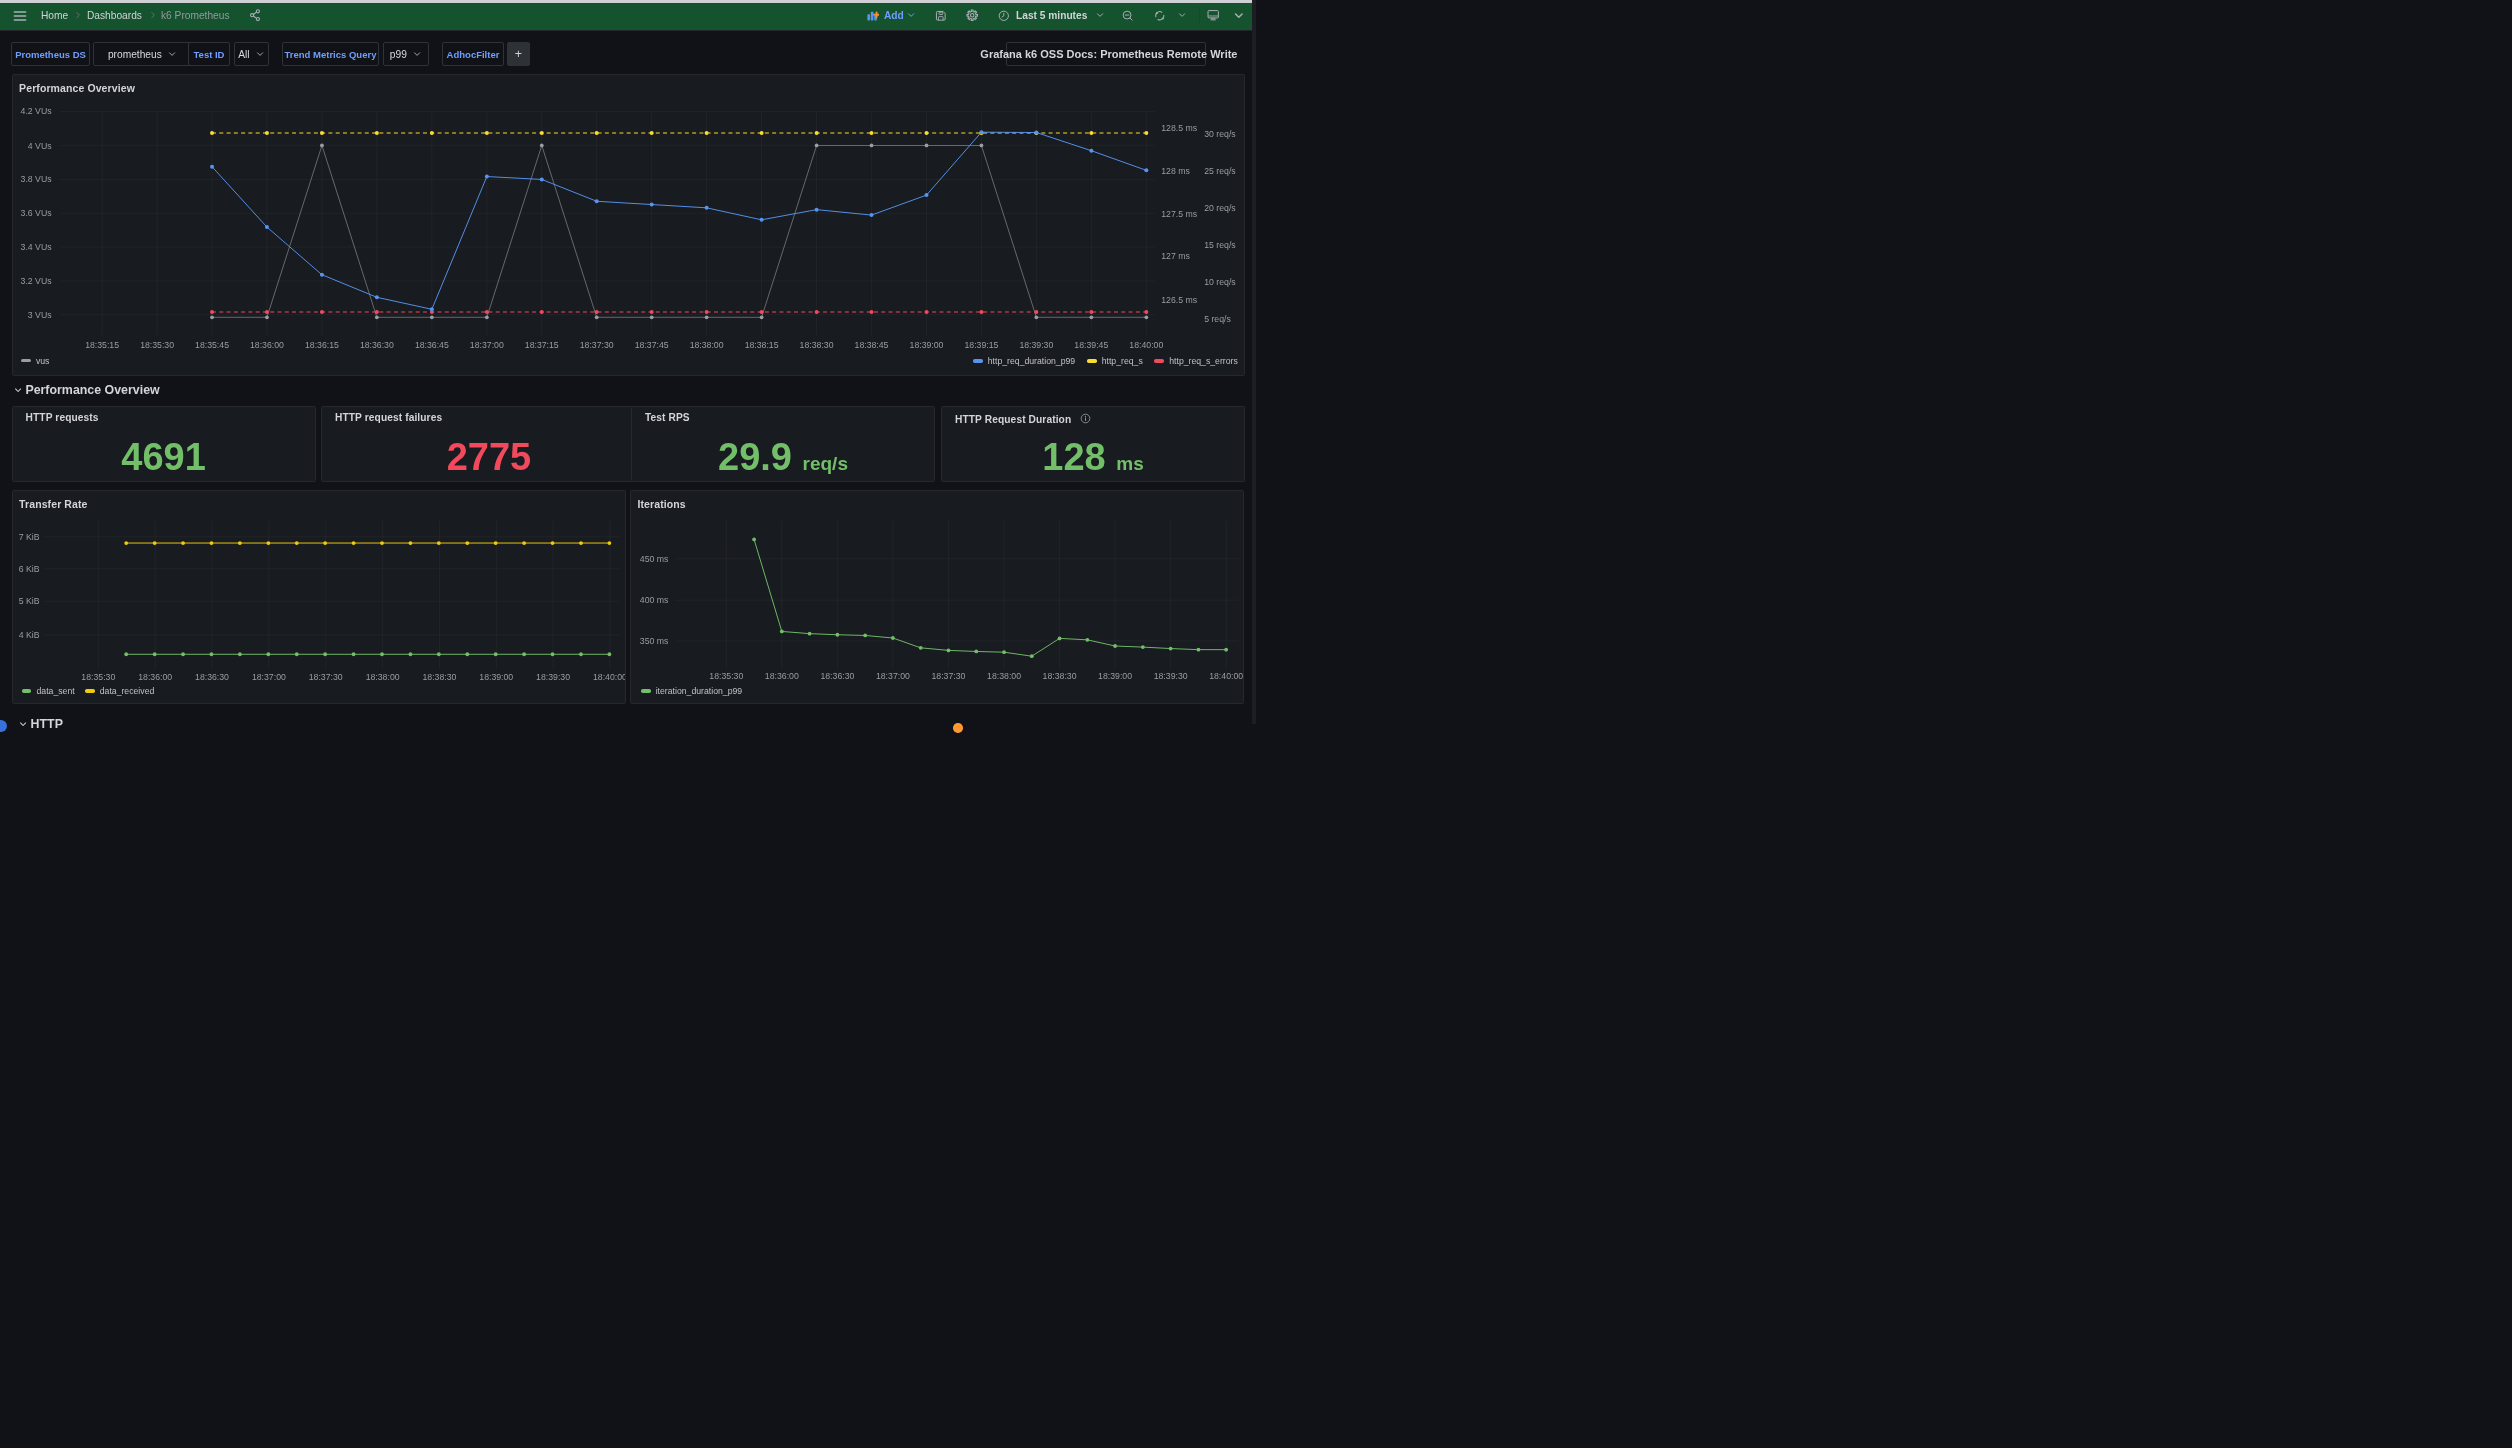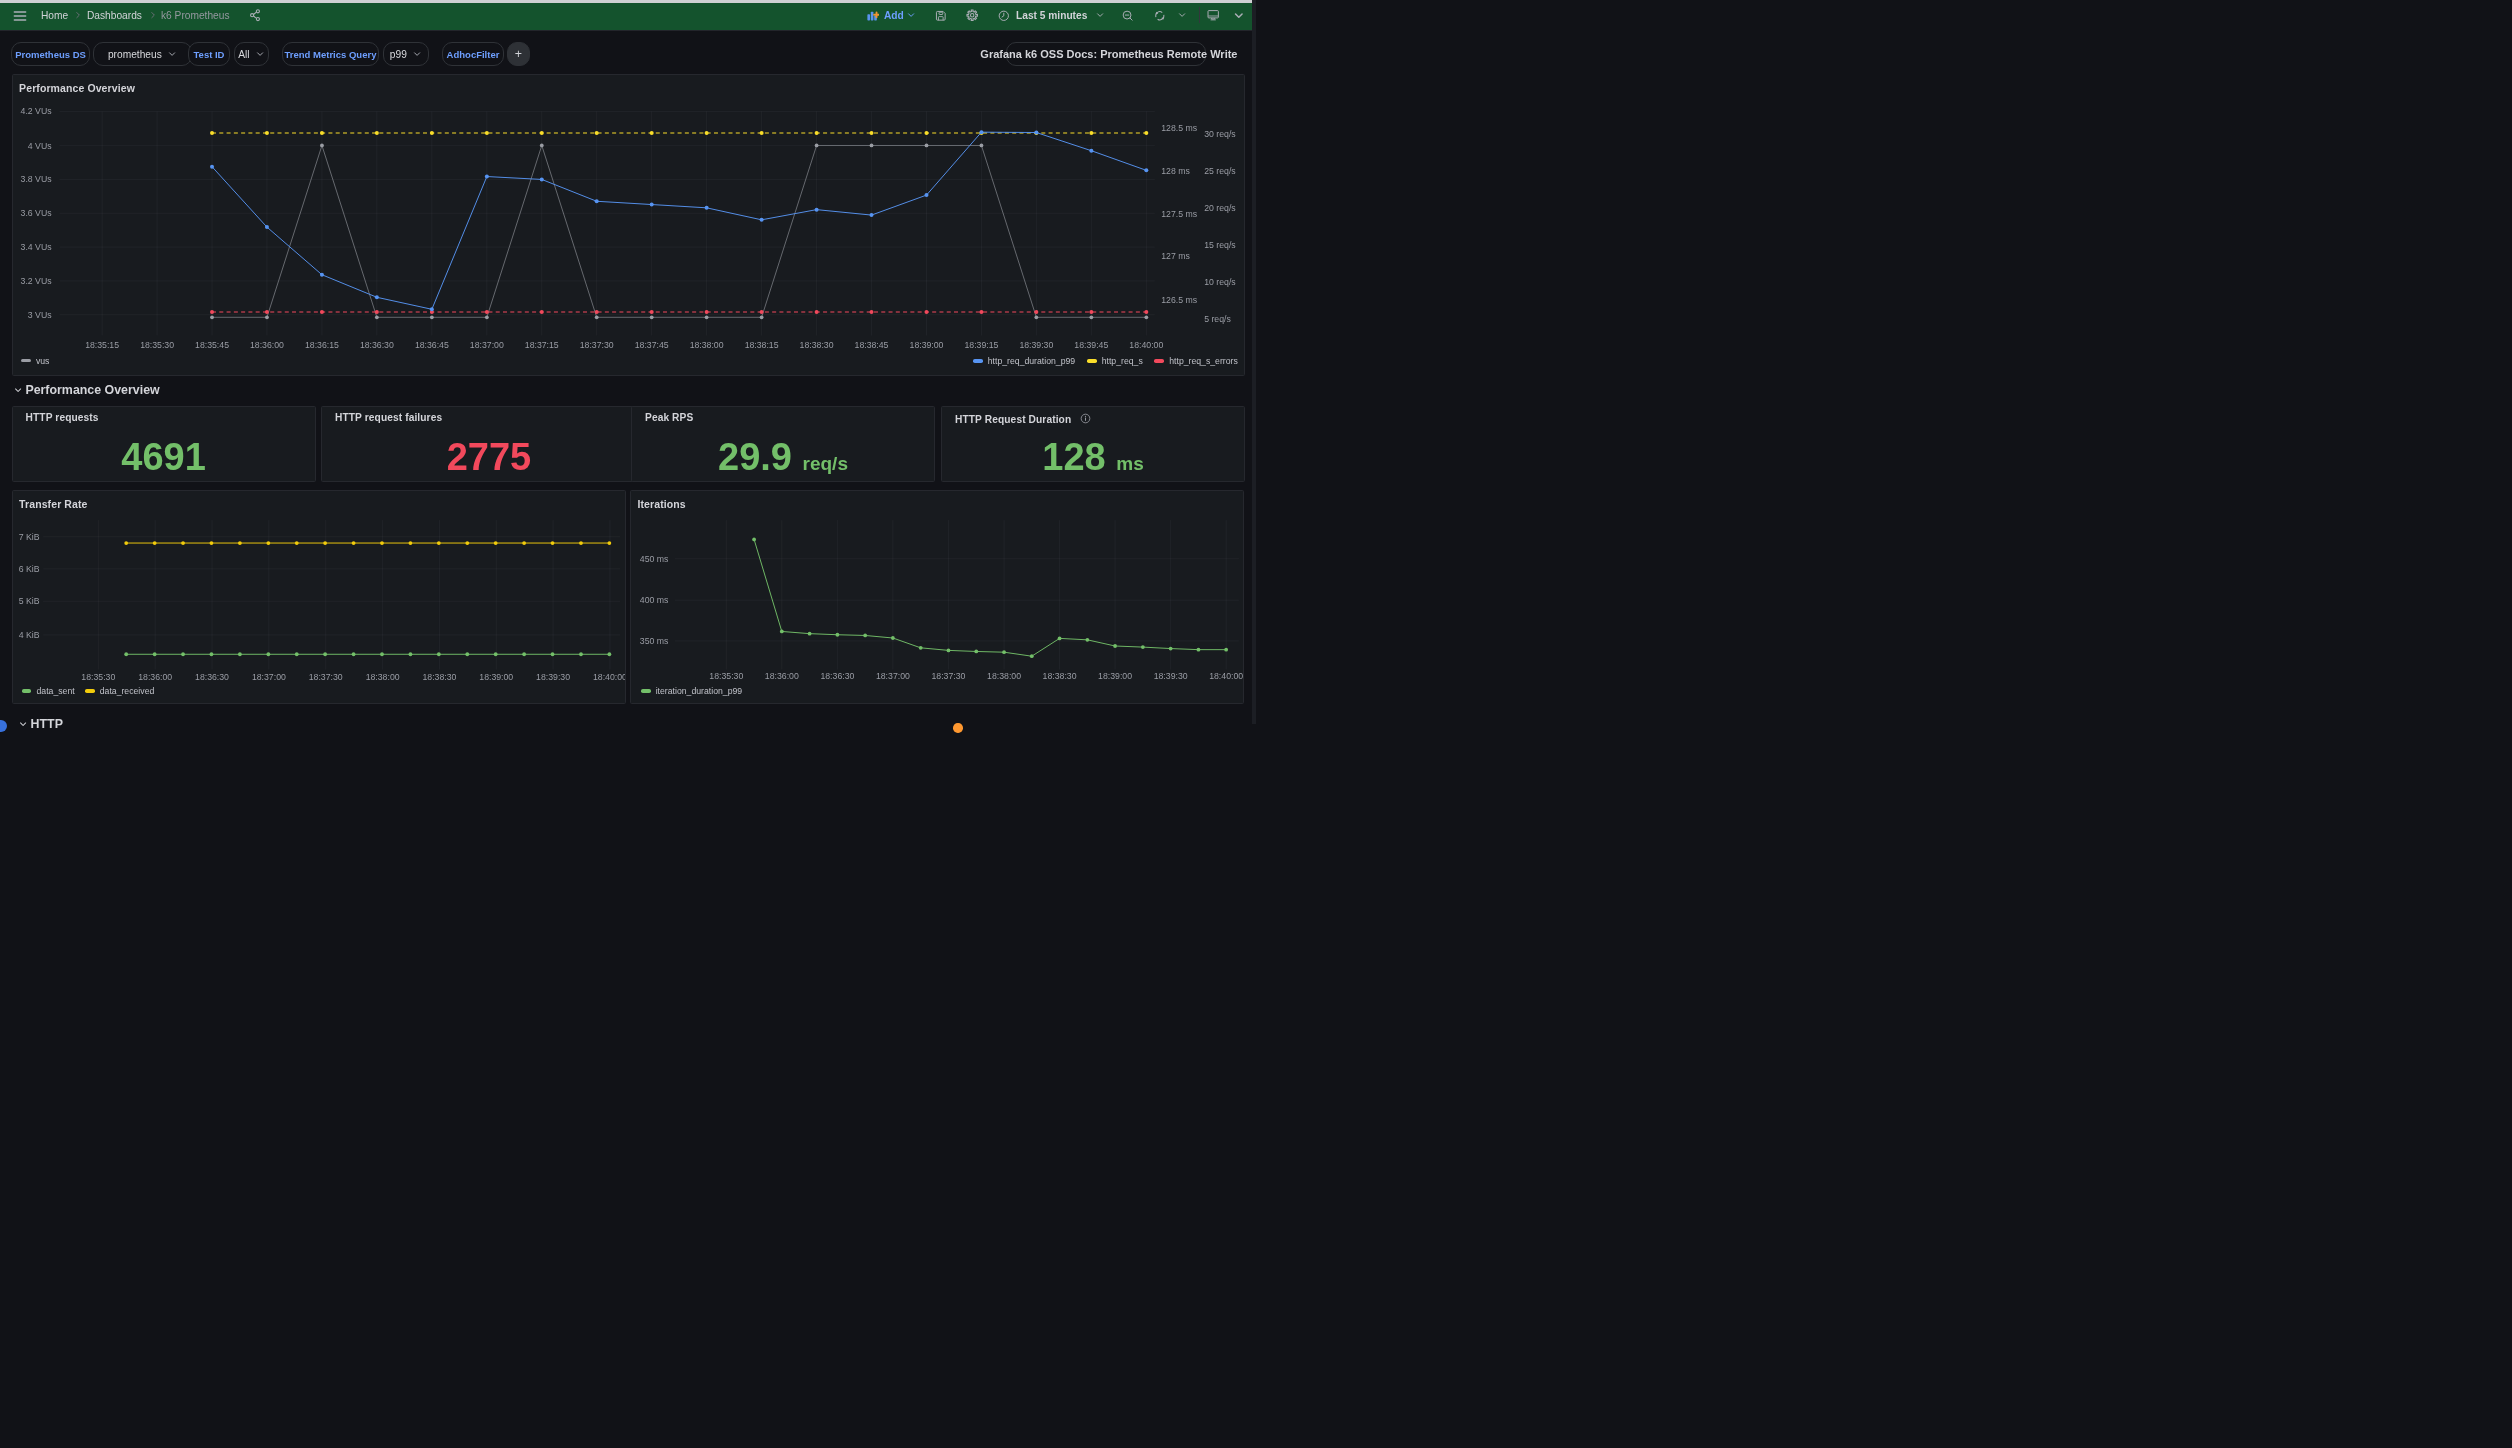--- a/index.html
+++ b/index.html
@@ -4,21 +4,21 @@
 * { margin:0; padding:0; box-sizing:border-box; }
 html,body { width:1256px; height:724px; background:#111217; overflow:hidden;
   font-family:"Liberation Sans", sans-serif; color:#ccccdc; }
 .abs { position:absolute; }
 .nav { position:absolute; left:0; top:0; width:1256px; height:31px; background:#14532d;
   border-bottom:0.7px solid #23252b; }
 .navitem { position:absolute; top:0; height:31px; display:flex; align-items:center; }
 .panel { position:absolute; background:#181b1f; border:0.7px solid #26282e; border-radius:1.5px; }
 .ptitle { position:absolute; left:6.5px; top:7px; font-size:10.5px; font-weight:700; color:#d4d5da;
   letter-spacing:0.1px; white-space:nowrap; }
-.fbtn { position:absolute; top:42px; height:24px; border:0.7px solid #2f3237; border-radius:10px;
+.fbtn { position:absolute; top:42px; height:24px; border:0.7px solid #2f3237; border-radius:2px;
   display:flex; align-items:center; justify-content:center; font-size:9.5px; font-weight:700;
   background:#111217; white-space:nowrap; }
 .crumbtxt { font-size:10.2px; color:#d2d3d8; }
 .sechdr { position:absolute; display:flex; align-items:center; font-size:12.4px; font-weight:700;
   color:#d4d5da; white-space:nowrap; }
 .statval { position:absolute; width:100%; text-align:center; font-weight:700; white-space:nowrap; }
 .leg { position:absolute; display:flex; align-items:center; font-size:8.7px; color:#c0c2c9;
   white-space:nowrap; }
 .pill { display:inline-block; width:9.8px; height:3.3px; border-radius:1.8px; margin-right:5.1px; vertical-align:middle; position:relative; top:-0.7px; }
 </style></head><body>
@@ -296,21 +296,21 @@
     </svg>Performance Overview</div>
 <div class="panel" style="left:11.6px;top:406px;width:304px;height:76px">
     <div class="ptitle" style="left:13px;top:4.7px;font-size:10.2px">HTTP requests</div>
 <div class="statval" style="top:31px;font-size:38px;line-height:1;color:#73bf69">4691</div>
   </div>
 <div class="panel" style="left:321px;top:406px;width:336px;height:76px">
     <div class="ptitle" style="left:13px;top:4.7px;font-size:10.2px">HTTP request failures</div>
 <div class="statval" style="top:31px;font-size:38px;line-height:1;color:#f2495c">2775</div>
   </div>
 <div class="panel" style="left:631px;top:406px;width:304px;height:76px">
-    <div class="ptitle" style="left:13px;top:4.7px;font-size:10.2px">Peak RPS</div>
+    <div class="ptitle" style="left:13px;top:4.7px;font-size:10.2px">Test RPS</div>
 <div class="statval" style="top:31px;font-size:38px;line-height:1;color:#73bf69">29.9 <span style="font-size:19px">req/s</span></div>
   </div>
 <div class="panel" style="left:941px;top:406px;width:304px;height:76px">
     <div class="ptitle" style="left:13px;top:4.7px;font-size:10.2px">HTTP Request Duration <span style="margin-left:5.8px;position:relative;top:1.5px"><svg width="11" height="11" viewBox="0 0 16 16" fill="none" style="">
           <circle cx="8" cy="8" r="6.3" stroke="#9a9da4" stroke-width="1.2"></circle>
           <path d="M8 7.2v3.6" stroke="#9a9da4" stroke-width="1.4" stroke-linecap="round"></path>
           <circle cx="8" cy="4.9" r="0.9" fill="#9a9da4"></circle>
         </svg></span></div>
 <div class="statval" style="top:31px;font-size:38px;line-height:1;color:#73bf69">128 <span style="font-size:19px">ms</span></div>
   </div>

